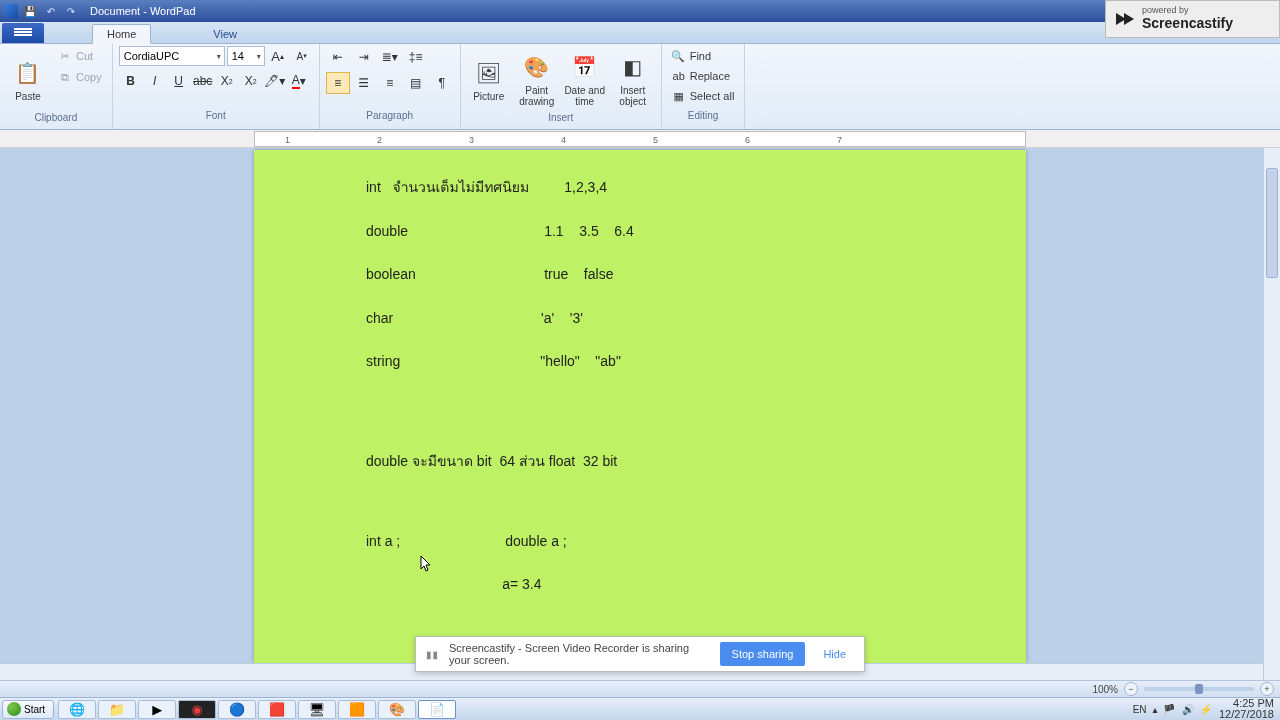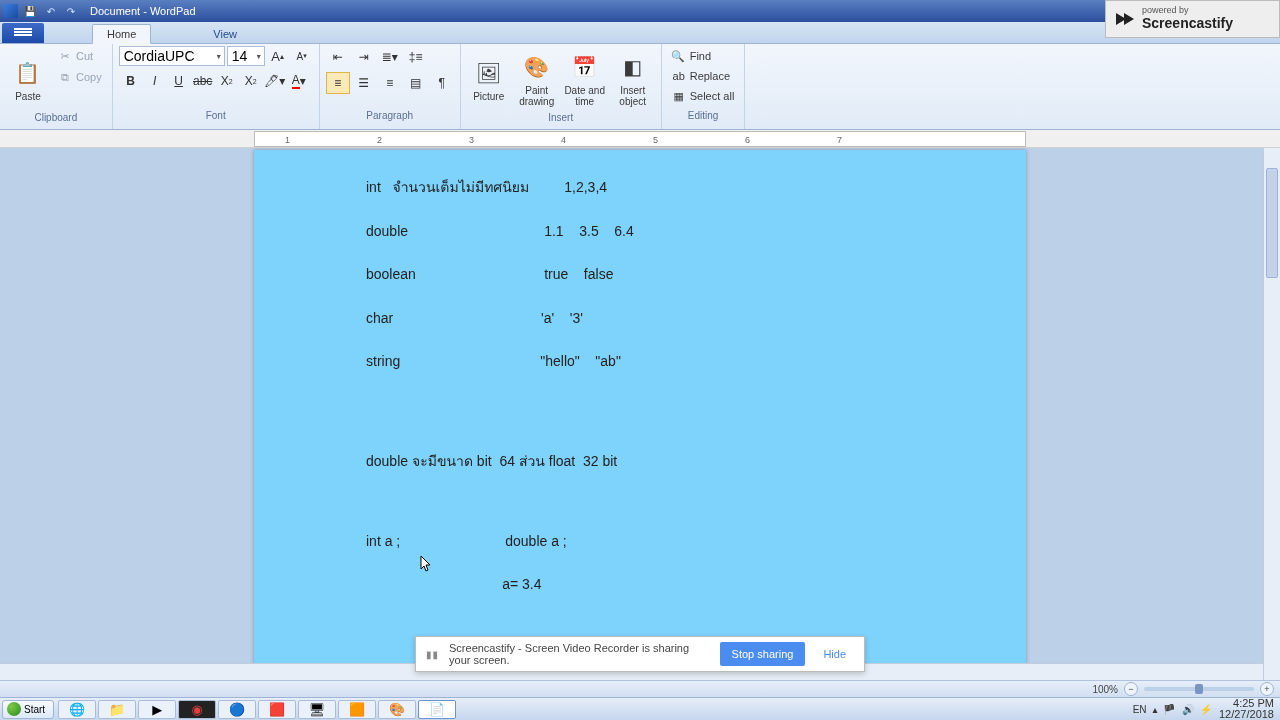--- a/index.html
+++ b/index.html
@@ -29,41 +29,41 @@
 .group-label { text-align: center; font-size: 10px; color: #5a6f91; padding-bottom: 8px; }
 .bigbtn { display: flex; flex-direction: column; align-items: center; justify-content: center; width: 44px; height: 66px; font-size: 10px; color: #3a3a3a; }
 .bigbtn .ic { width: 32px; height: 32px; margin-bottom: 2px; display:flex; align-items:center; justify-content:center; font-size:20px; }
 .smallrow { display: flex; flex-direction: column; gap: 1px; }
 .sbtn { height: 20px; display: flex; align-items: center; gap: 4px; padding: 0 4px; font-size: 11px; color: #3a3a3a; }
 .sbtn.dis { color: #9aa5b5; }
 .sbtn .ic { width: 14px; height: 14px; display:inline-flex; align-items:center; justify-content:center; font-size:11px; }
 
 .font-col { display:flex; flex-direction:column; gap:4px; }
 .fontrow1 { display:flex; gap:2px; align-items:center; }
-.combo { height: 20px; background: #fff; border: 1px solid #a9bdd9; font-size: 14px; display:flex; align-items:center; padding: 0 14px 0 4px; position:relative; }
+.combo { height: 20px; background: #fff; border: 1px solid #a9bdd9; font-size: 11px; display:flex; align-items:center; padding: 0 14px 0 4px; position:relative; }
 .combo::after { content:"▾"; position:absolute; right:3px; font-size:8px; color:#555; }
 .combo.font { width: 106px; }
 .combo.size { width: 38px; }
 .tbtn { width: 22px; height: 20px; border: 1px solid transparent; display:flex; align-items:center; justify-content:center; font-size:12px; color:#333; }
 .fontrow2 { display:flex; gap:0; }
 .fontrow2 .tbtn { width:24px; height:22px; }
 
 .pararow { display:flex; gap:2px; }
 .pararow .tbtn { width:24px; height:22px; }
 
 .editcol { display:flex; flex-direction:column; gap:0; }
 
 
 .ruler-wrap { height: 18px; background: #f0f0f0; display:flex; justify-content:center; border-bottom:1px solid #d0d0d0; }
 .ruler { width: 772px; height: 16px; background: #fff; border:1px solid #bbb; position:relative; font-size:9px; color:#666; overflow:hidden; margin-top:1px; }
 .ruler .mark { position:absolute; top:3px; }
 
 
 .docarea { position:absolute; top:148px; left:0; right:0; bottom:40px; background: #bcd0e8; overflow:hidden; display:flex; justify-content:center; }
-.page { width: 772px; background:#7dd3fc; box-shadow: 0 0 4px rgba(0,0,0,.3); margin-top:2px; padding: 28px 112px 40px 112px; font-family: "Cordia New", "CordiaUPC", sans-serif; font-size: 14px; color:#222; line-height: 1.4; }
+.page { width: 772px; background:#bef264; box-shadow: 0 0 4px rgba(0,0,0,.3); margin-top:2px; padding: 28px 112px 40px 112px; font-family: "Cordia New", "CordiaUPC", sans-serif; font-size: 14px; color:#222; line-height: 1.4; }
 .page p { margin-bottom: 24px; white-space: pre; }
 
 .cursor-img { position:absolute; left:420px; top:555px; font-size:14px; color:#000; pointer-events:none; }
 
 
 .vscroll { position:absolute; right:0; top:148px; bottom:40px; width:17px; background:#e8eef7; border-left:1px solid #c0cde0; }
 .vscroll .thumb { position:absolute; top:20px; left:2px; right:2px; height:110px; background:#c3d2e8; border:1px solid #9db4d6; border-radius:2px; }
 .hscroll { position:absolute; left:0; right:17px; bottom:40px; height:17px; background:#e8eef7; border-top:1px solid #c0cde0; }
 
 

